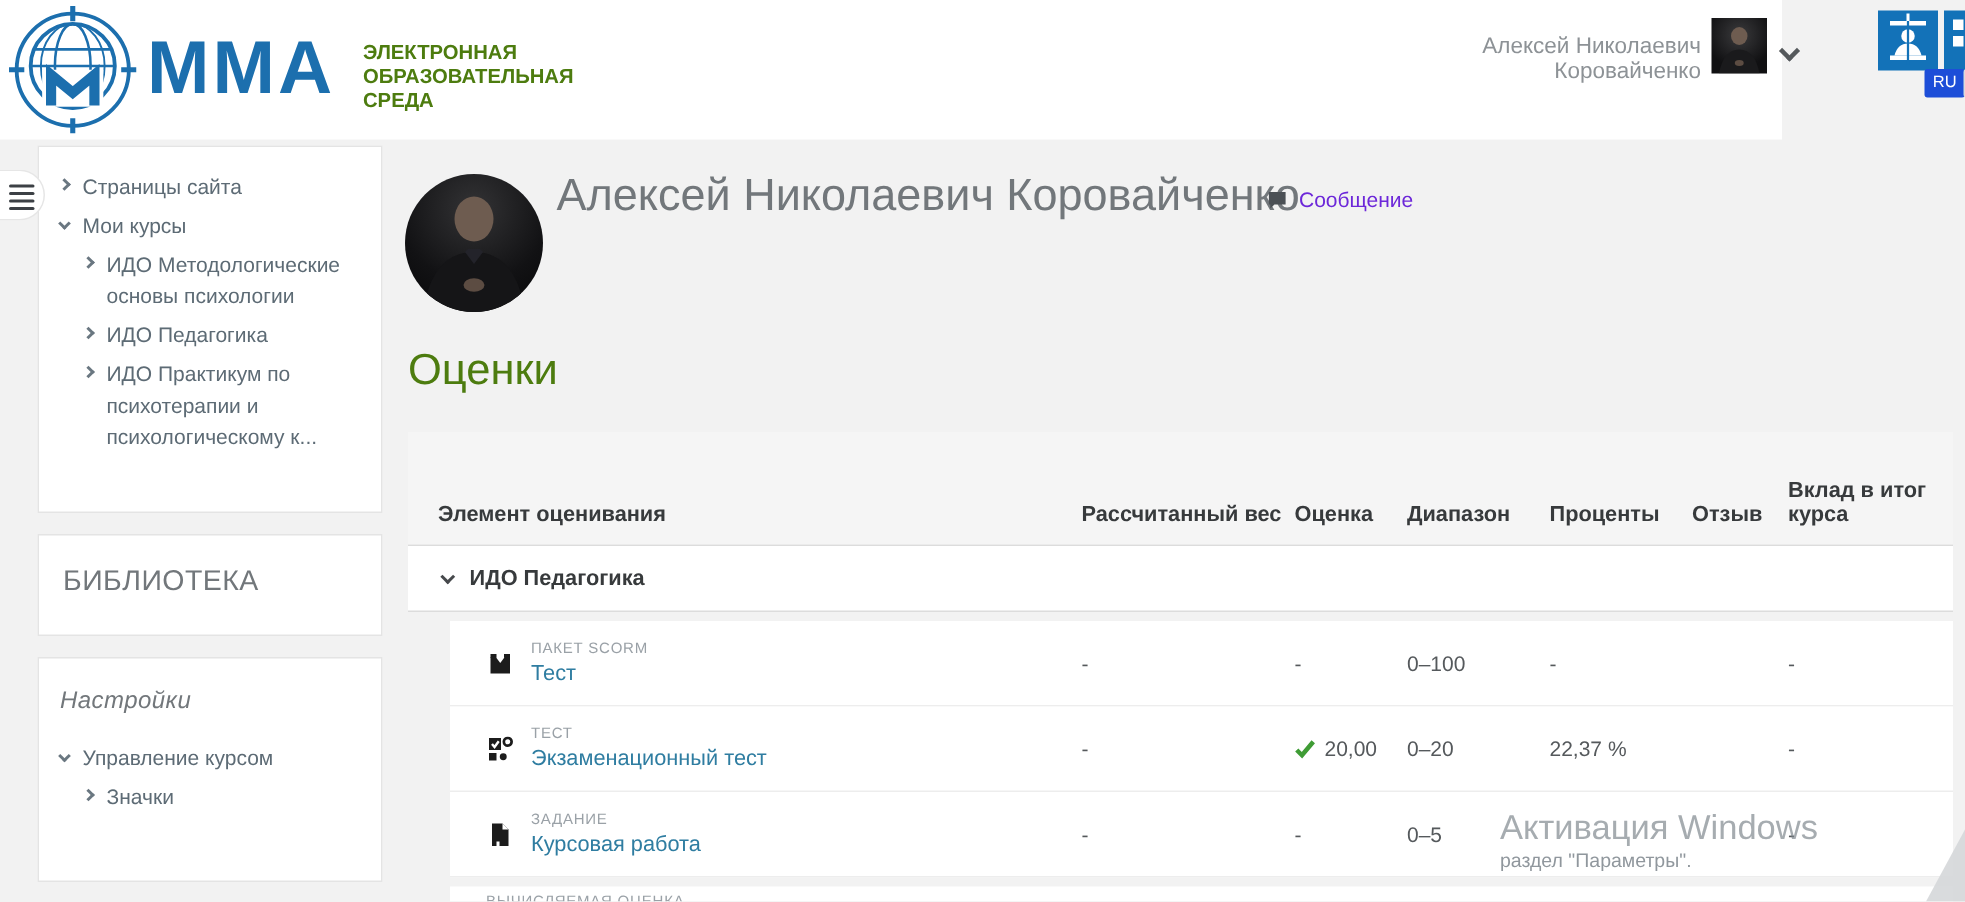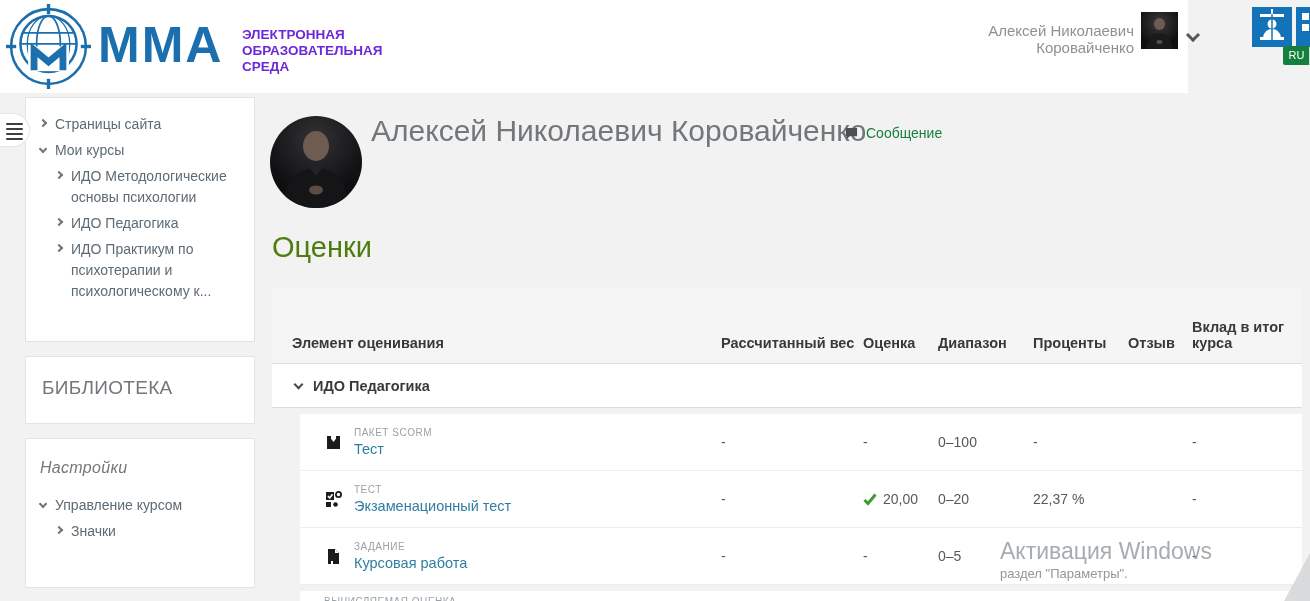--- a/index.html
+++ b/index.html
@@ -3,33 +3,33 @@
 <meta charset="utf-8">
 <style>
   * { margin:0; padding:0; box-sizing:border-box; }
   html,body { width:1310px; height:601px; overflow:hidden; }
   body { position:relative; background:#f2f2f2; font-family:"Liberation Sans",sans-serif; color:#3a3d40; }
 
   
   .topbar { position:absolute; left:0; top:0; width:1188px; height:93px; background:#fff; z-index:5; }
   .logo-globe { position:absolute; left:6px; top:4px; width:85px; height:85px; }
   .brand { position:absolute; left:98px; top:16px; font-size:50px; font-weight:bold; letter-spacing:2px; color:#1c6fae; }
-  .tagline { position:absolute; left:242px; top:27px; font-size:13.5px; font-weight:bold; line-height:16px; color:#6d28d9; }
+  .tagline { position:absolute; left:242px; top:27px; font-size:13.5px; font-weight:bold; line-height:16px; color:#4d7c0f; }
   .user-name { position:absolute; left:888px; top:22px; width:246px; text-align:right; font-size:15px; color:#8d9296; }
   .avatar-sm { position:absolute; left:1141px; top:12px; width:37px; height:37px; background:radial-gradient(circle at 50% 30%, #3a3a3c 0%, #101012 70%); overflow:hidden; }
   .avatar-sm svg, .avatar-lg svg { width:100%; height:100%; display:block; }
   .chev { display:inline-block; width:8px; height:8px; border-right:2px solid currentColor; border-bottom:2px solid currentColor; transform:rotate(45deg); }
   .chev.right { transform:rotate(-45deg); }
   .user-caret { position:absolute; left:1188px; top:26px; color:#55595c; }
   .user-caret .chev { width:10px; height:10px; border-width:3px; border-color:#55595c; }
   .sq-icon { position:absolute; top:7px; width:40px; height:40px; background:#1372b8; }
   .sq-icon svg { width:100%; height:100%; display:block; }
   .icon-contact { left:1252px; }
   .icon-apps { left:1296px; }
-  .lang-badge { position:absolute; left:1283px; top:46px; width:27px; height:19px; background:#15803d; color:#fff; font-size:11px; line-height:19px; text-align:center; border-radius:2px; }
+  .lang-badge { position:absolute; left:1283px; top:46px; width:27px; height:19px; background:#1d4ed8; color:#fff; font-size:11px; line-height:19px; text-align:center; border-radius:2px; }
   .lang-badge2 { position:absolute; left:1309px; top:46px; width:10px; height:19px; background:#fff; border:1px solid #d9dcde; border-radius:2px; }
 
   
   .drawer-tab { position:absolute; left:0; top:113px; width:30px; height:34px; background:#fff; border:1px solid #e6e6e6; border-left:none; border-radius:0 17px 17px 0; z-index:4; }
   .list-icon { position:absolute; left:6px; top:9px; width:17px; height:15px; }
   .list-icon i { display:block; height:2.4px; margin-bottom:2.6px; background:#3c4045; border-radius:1px; }
 
   .sidebar { position:absolute; left:25px; top:97px; width:230px; }
   .card { background:#fff; border:1px solid #e4e4e4; margin-bottom:14px; }
   .card.nav { padding:16px 14px 34px 14px; }
@@ -39,21 +39,21 @@
   .card.library { padding:20px 16px 24px 16px; }
   .card-title { font-size:19px; font-weight:300; color:#72777b; letter-spacing:.3px; }
   .card.library .lib-link { display:block; margin-top:16px; font-size:14px; color:#5d6b75; cursor:pointer; }
   .card.settings { padding:20px 14px 40px 14px; }
   .card.settings .card-title { font-size:16px;font-style:italic; }
   .card.settings .navitem:first-of-type { margin-top:18px; }
 
   
   .avatar-lg { position:absolute; left:270px; top:116px; width:92px; height:92px; border-radius:50%; overflow:hidden; background:radial-gradient(circle at 50% 25%, #333335 0%, #121214 60%, #070708 100%); }
   .profile-name { position:absolute; left:371px; top:114px; font-size:30px; font-weight:300; color:#72777b; }
-  .message-link { position:absolute; left:845px; top:125px; display:flex; align-items:center; gap:8px; font-size:14px; color:#15803d; cursor:pointer; }
+  .message-link { position:absolute; left:845px; top:125px; display:flex; align-items:center; gap:8px; font-size:14px; color:#6d28d9; cursor:pointer; }
   .msg-icon { width:13px; height:13px; }
   .page-title { position:absolute; left:272px; top:231px; font-size:29px; font-weight:300; color:#4d7c0f; }
 
   
   .grades { position:absolute; left:272px; top:288px; width:1030px; }
   .ghead { display:grid; grid-template-columns:449px 142px 75px 95px 95px 64px 110px; align-items:end;
            background:#f5f5f5; height:75px; padding-bottom:12px; font-size:14.5px; font-weight:bold; color:#373a3c; }
   .ghead .c0 { padding-left:20px; }
   .ghead div { padding-right:8px; }
   .section-row { display:flex; align-items:center; gap:11px; height:45px; background:#fff;

